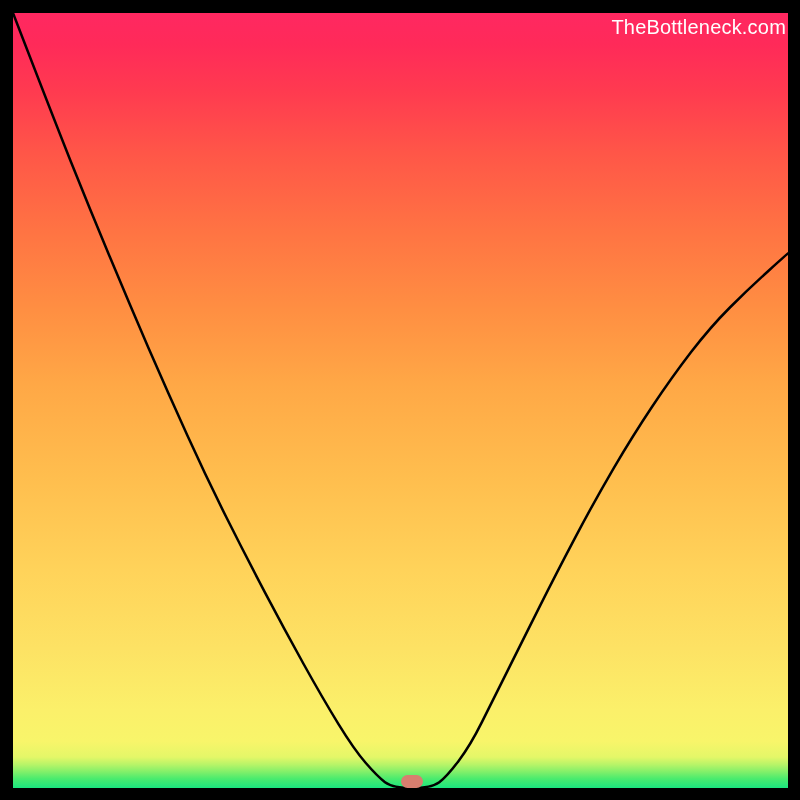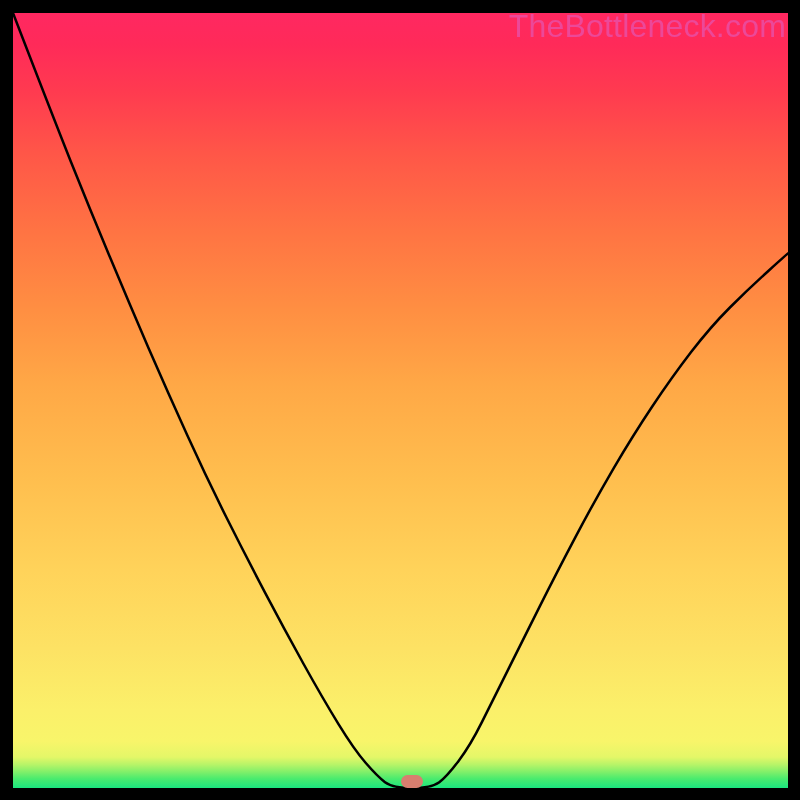--- a/index.html
+++ b/index.html
@@ -40,24 +40,24 @@
       #FF8E42 62%,
       #FF7343 72%,
       #FF5648 82%,
       #FF3A50 90%,
       #FF2A59 96%,
       #FF2861 100%
     );
   }
   .watermark {
     position: absolute;
-    top: 8px;
+    top: 16px;
     right: 14px;
-    color: #ec4899;
-    font-size: 32px;
+    color: #ffffff;
+    font-size: 20px;
     font-weight: 400;
     letter-spacing: 0.2px;
     z-index: 3;
   }
   svg.curve {
     position: absolute;
     left: 0;
     top: 0;
     width: 775px;
     height: 775px;

